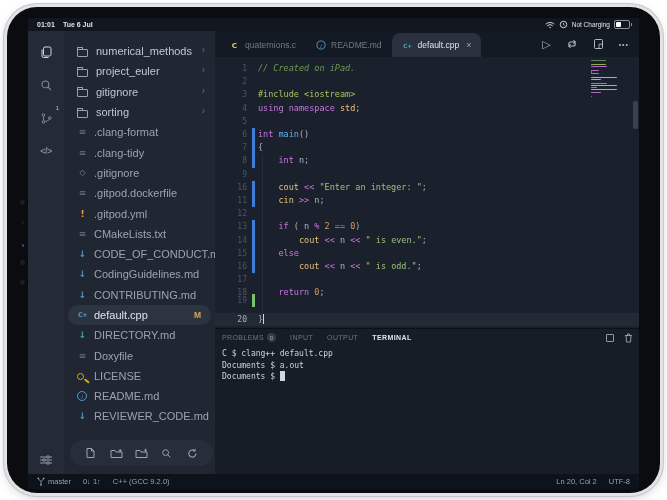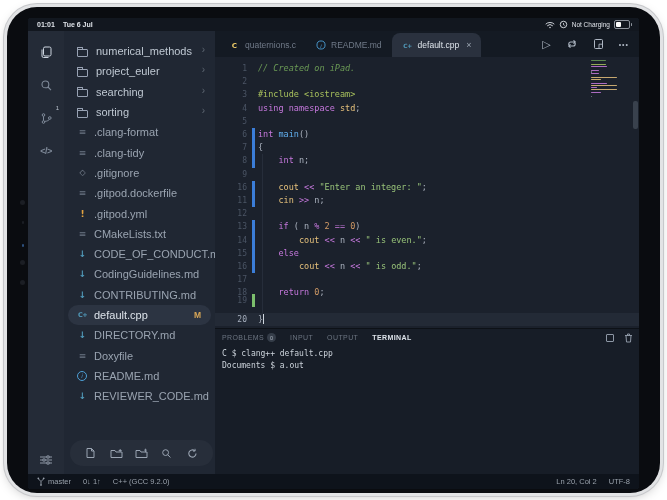--- a/index.html
+++ b/index.html
@@ -204,21 +204,21 @@
                 <span class="fname">numerical_methods</span>
                 <span class="chev">›</span>
               </div>
               <div class="frow folder">
                 <span class="fi fi-folder"></span>
                 <span class="fname">project_euler</span>
                 <span class="chev">›</span>
               </div>
               <div class="frow folder">
                 <span class="fi fi-folder"></span>
-                <span class="fname">searching</span>
+                <span class="fname">gitignore</span>
                 <span class="chev">›</span>
               </div>
               <div class="frow folder">
                 <span class="fi fi-folder"></span>
                 <span class="fname">sorting</span>
                 <span class="chev">›</span>
               </div>
               <div class="frow">
                 <span class="fi fi-list">≡</span>
                 <span class="fname">.clang-format</span>
@@ -260,20 +260,24 @@
                 <span class="fname">default.cpp</span>
                 <span class="fbadge">M</span>
               </div>
               <div class="frow">
                 <span class="fi fi-md">↓</span>
                 <span class="fname">DIRECTORY.md</span>
               </div>
               <div class="frow">
                 <span class="fi fi-list">≡</span>
                 <span class="fname">Doxyfile</span>
+              </div>
+              <div class="frow">
+                <span class="fi fi-key"></span>
+                <span class="fname">LICENSE</span>
               </div>
               <div class="frow">
                 <span class="fi fi-info">i</span>
                 <span class="fname">README.md</span>
               </div>
               <div class="frow">
                 <span class="fi fi-md">↓</span>
                 <span class="fname">REVIEWER_CODE.md</span>
               </div>
             </div>
@@ -410,21 +414,21 @@
                 </div>
               <div class="panel-actions">
                 <span class="maxi"></span>
                 <span>
                   <svg width="9" height="10" viewBox="0 0 9 10" fill="none" stroke="currentColor" stroke-width="1">
                     <path d="M1 2.5h7M3.5 2.5V1h2v1.5M2 2.5l.5 6.5h4l.5-6.5"></path>
                   </svg>
                 </span>
               </div>
             </div>
-            <div class="terminal" id="terminal"><div>C $ clang++ default.cpp</div><div>Documents $ a.out</div></div>
+            <div class="terminal" id="terminal"><div>C $ clang++ default.cpp</div><div>Documents $ a.out</div><div>Documents $ <span class="tcursor"></span></div></div>
           </div>
         </div>
 
         <div class="statusbar">
           <span class="sb-item">
             <svg width="8" height="9" viewBox="0 0 9 10" fill="none" stroke="#99a1ab" stroke-width="1">
               <path d="M1.5 2l3 3v3M7.5 2l-3 3"></path>
                 <circle cx="1.5" cy="1.4" r="1" fill="#99a1ab" stroke="none"></circle>
               <circle cx="7.5" cy="1.4" r="1" fill="#99a1ab" stroke="none"></circle>
                 <circle cx="4.5" cy="8.8" r="1" fill="#99a1ab" stroke="none"></circle>

